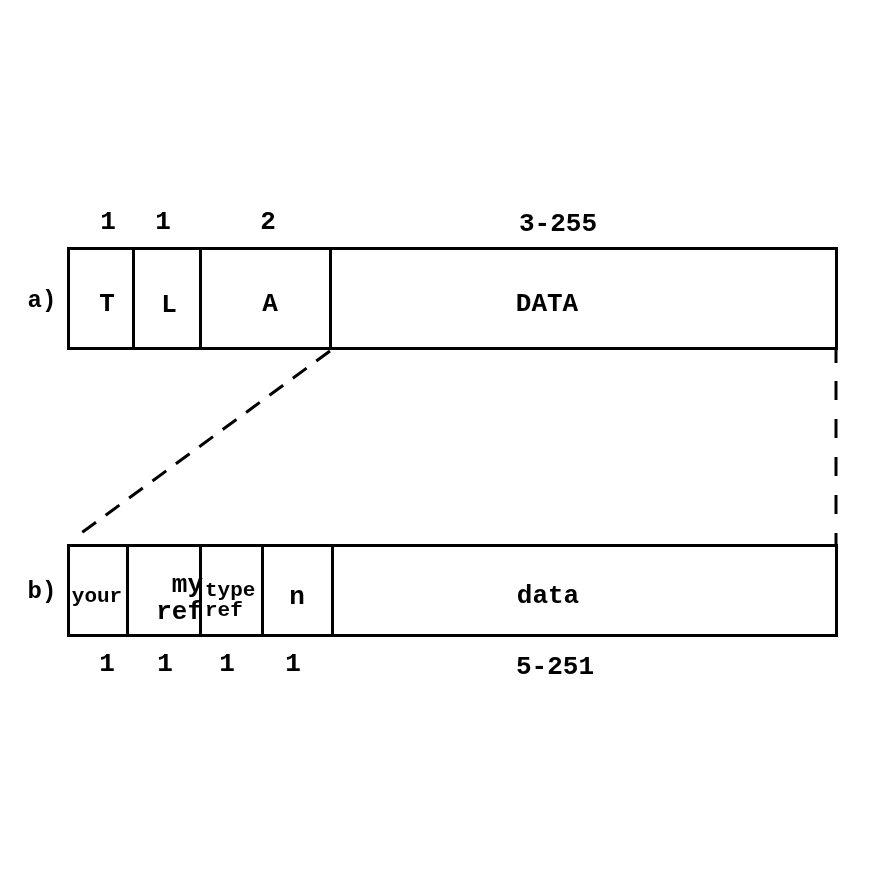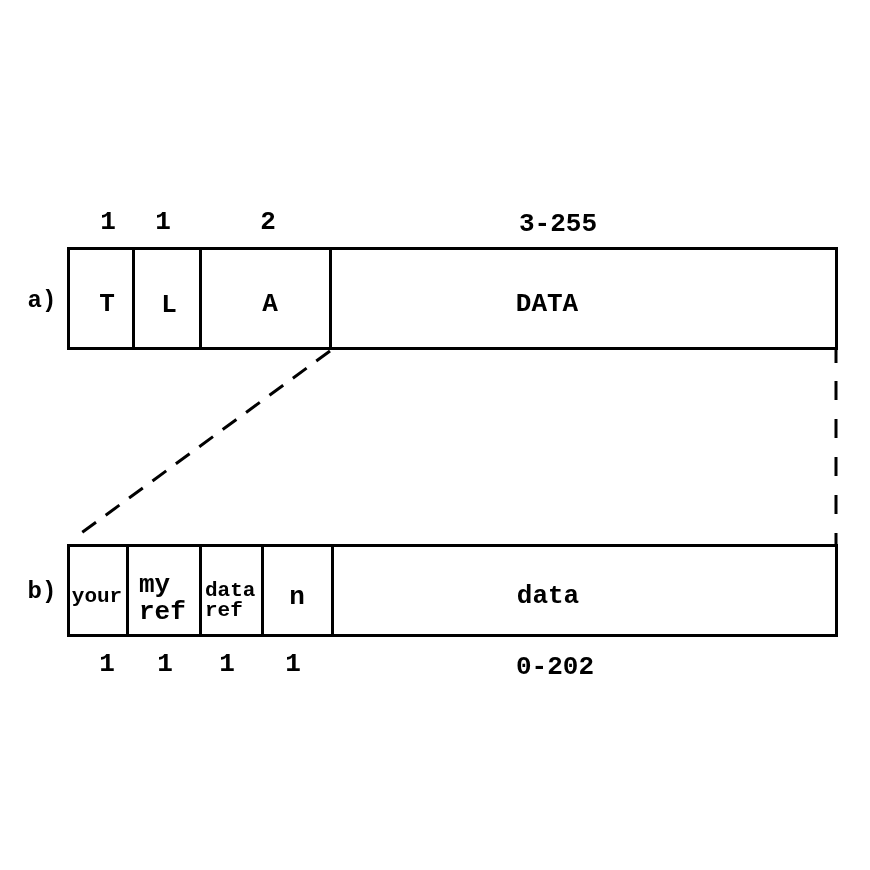--- a/index.html
+++ b/index.html
@@ -6,21 +6,21 @@
   .canvas{
     position:relative;width:870px;height:870px;background:#ffffff;
     font-family:"Liberation Mono","DejaVu Sans Mono",monospace;
     font-weight:bold;color:#000000;overflow:hidden;
   }
   .txt{position:absolute;transform:translate(-50%,-50%);white-space:nowrap;line-height:1;}
   .big{font-size:26px;}
   .small{font-size:21px;}
   .lbl{font-size:24px;}
   .blk{position:absolute;transform:translateY(-50%);white-space:normal;text-align:left;}
-  .blk.big{line-height:27px;}
+  .blk.big{line-height:27px;text-align:right;}
   .blk.small{line-height:20px;}
   .box{position:absolute;border:3px solid #000000;box-sizing:border-box;background:transparent;}
   .vdiv{position:absolute;width:3px;background:#000000;}
   .overlay{position:absolute;left:0;top:0;pointer-events:none;}
 </style>
 </head>
 <body>
 
 <div class="canvas">
 
@@ -50,23 +50,23 @@
   <span class="txt lbl" style="left:42px;top:592px">b)</span>
 
   <div class="box" style="left:67px;top:544px;width:771px;height:93px"></div>
   <div class="vdiv" style="left:126px;top:544px;height:93px"></div>
   <div class="vdiv" style="left:199px;top:544px;height:93px"></div>
   <div class="vdiv" style="left:261px;top:544px;height:93px"></div>
   <div class="vdiv" style="left:331px;top:544px;height:93px"></div>
 
   <span class="txt small" style="left:97px;top:596px">your</span>
   <span class="blk big" style="left:139px;top:599px;width:64px">my ref</span>
-  <span class="blk small" style="left:205px;top:601px;width:54px">data ref</span>
+  <span class="blk small" style="left:205px;top:601px;width:54px">type ref</span>
   <span class="txt big" style="left:297px;top:597px">n</span>
   <span class="txt big" style="left:548px;top:596px">data</span>
 
   <span class="txt big" style="left:107px;top:664px">1</span>
   <span class="txt big" style="left:165px;top:664px">1</span>
   <span class="txt big" style="left:227px;top:664px">1</span>
   <span class="txt big" style="left:293px;top:664px">1</span>
-  <span class="txt big" style="left:555px;top:667px">0-202</span>
+  <span class="txt big" style="left:555px;top:667px">5-251</span>
 
 </div>
 
 </body></html>

